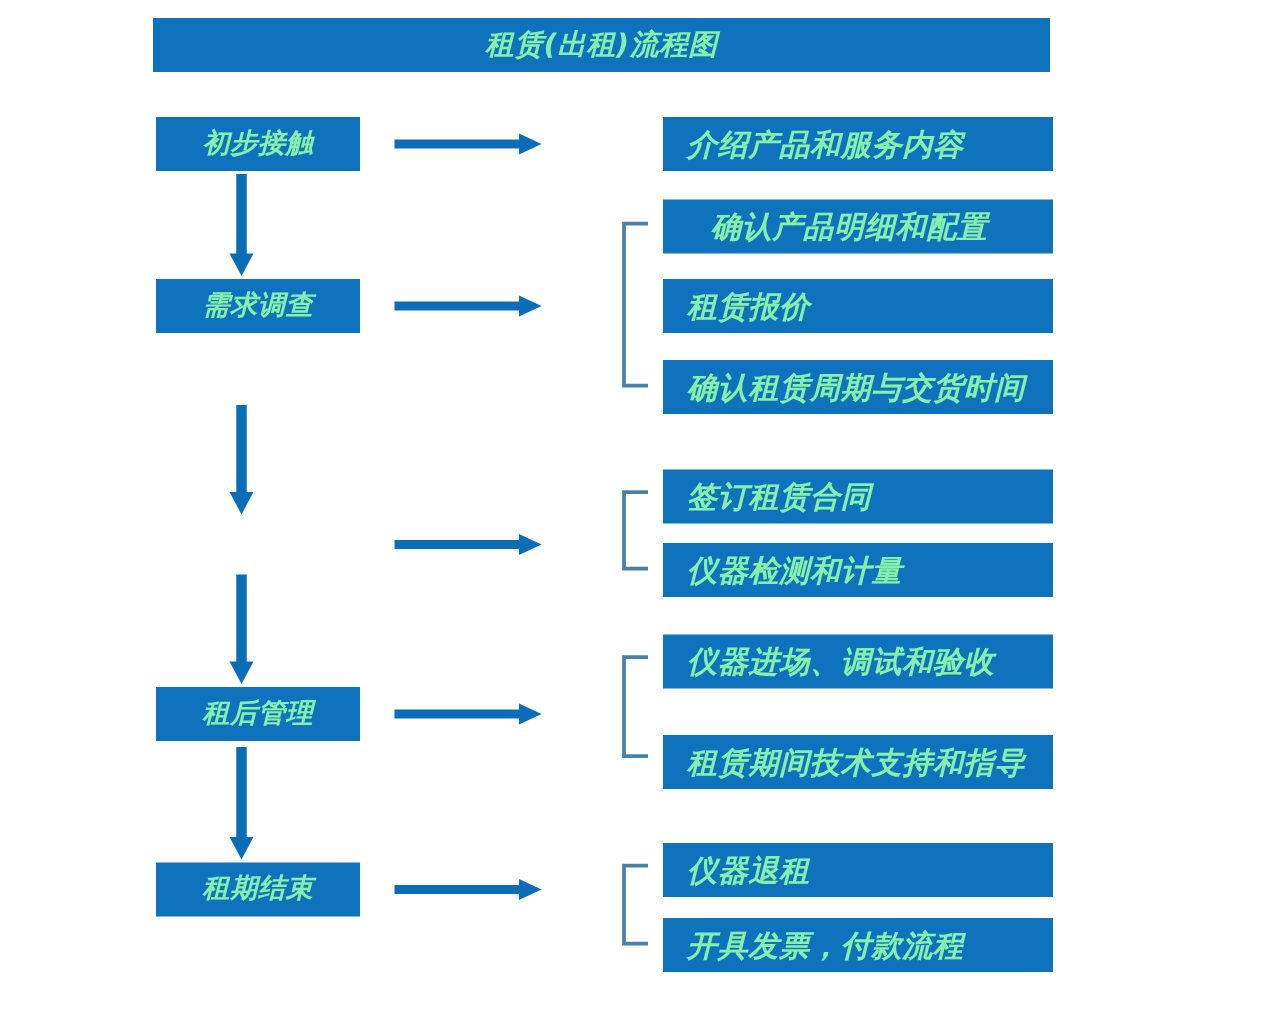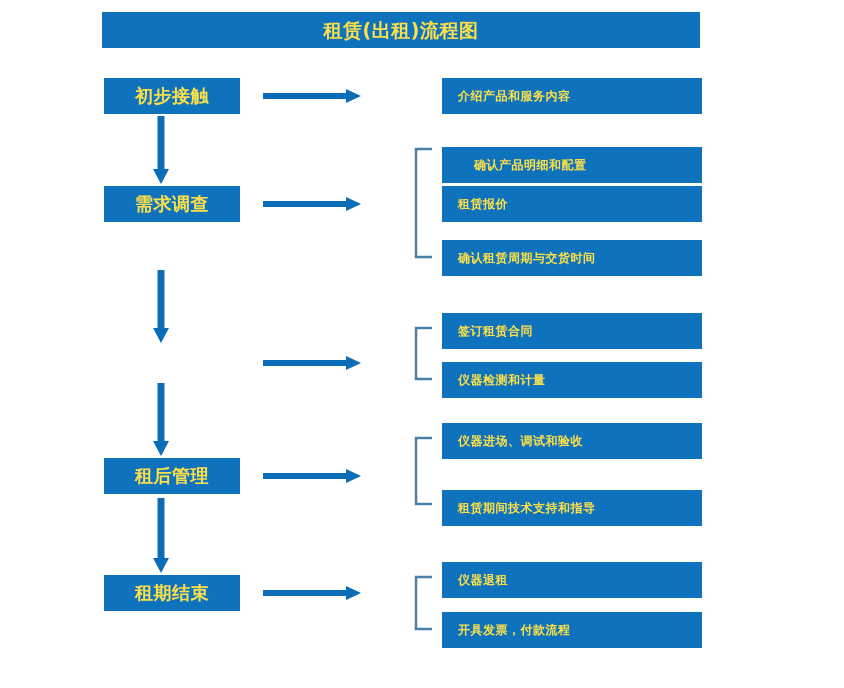--- a/index.html
+++ b/index.html
@@ -16,28 +16,29 @@
   }
   #canvas {
     position: absolute;
     left: 0; top: 0;
     width: 844px;
     height: 688px;
   }
   .box {
     position: absolute;
     background: #0f72bd;
-    color: #fde047;
+    color: #86efac;
     font-weight: bold;
     display: flex;
     align-items: center;
     box-sizing: border-box;
     letter-spacing: 0.5px;
     line-height: 1;
     white-space: nowrap;
+    font-style: italic;
   }
   .title-bar {
     left: 102px;
     top: 12px;
     width: 598px;
     height: 36px;
     justify-content: center;
     font-size: 19px;
   }
   .stage-box {
@@ -46,21 +47,21 @@
     height: 36px;
     justify-content: center;
     font-size: 18px;
   }
   .detail-box {
     left: 442px;
     width: 260px;
     height: 36px;
     justify-content: flex-start;
     padding-left: 16px;
-    font-size: 12px;
+    font-size: 20px;
   }
   .arrow-h {
     position: absolute;
     height: 20px;
     width: 100px;
   }
   .arrow-v {
     position: absolute;
     width: 22px;
   }
@@ -168,21 +169,21 @@
   </div>
 
   <div class="bracket" style="left:414px; top:576px; height:54px;">
     <svg width="18" height="54" viewBox="0 0 18 54">
       <path d="M18 1 L2 1 L2 53 L18 53" stroke="#4a7fa8" stroke-width="2.5" fill="none"></path>
     </svg>
   </div>
 
   <div class="box detail-box" style="top:78px;">介绍产品和服务内容</div>
 
-  <div class="box detail-box" style="top:147px;padding-left:32px;">确认产品明细和配置</div>
+  <div class="box detail-box" style="top:133px;padding-left:32px;">确认产品明细和配置</div>
 
   <div class="box detail-box" style="top:186px;">租赁报价</div>
 
   <div class="box detail-box" style="top:240px;">确认租赁周期与交货时间</div>
 
   <div class="box detail-box" style="top:313px;">签订租赁合同</div>
 
   <div class="box detail-box" style="top:362px;">仪器检测和计量</div>
 
   <div class="box detail-box" style="top:423px;">仪器进场、调试和验收</div>

